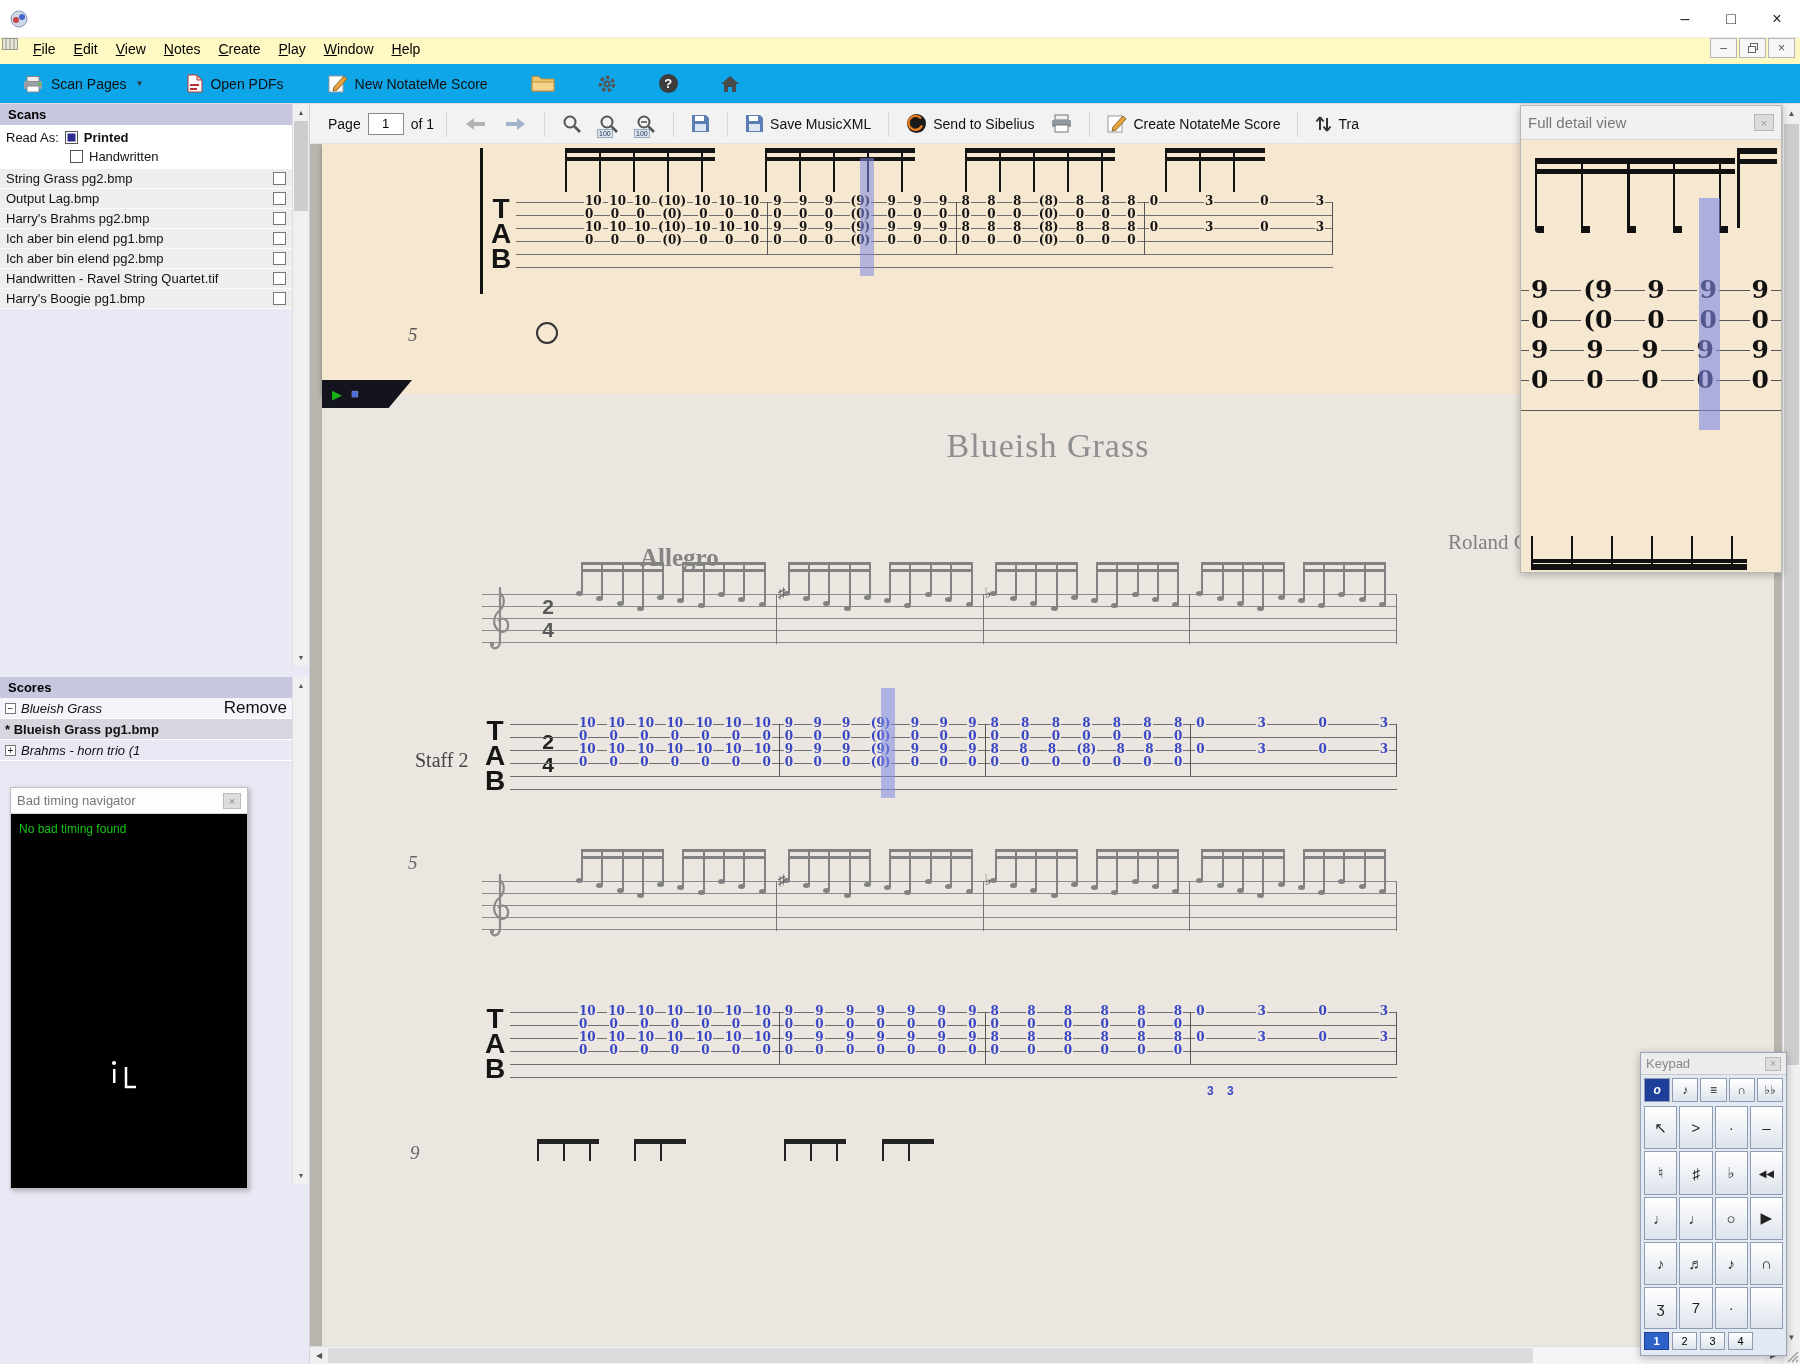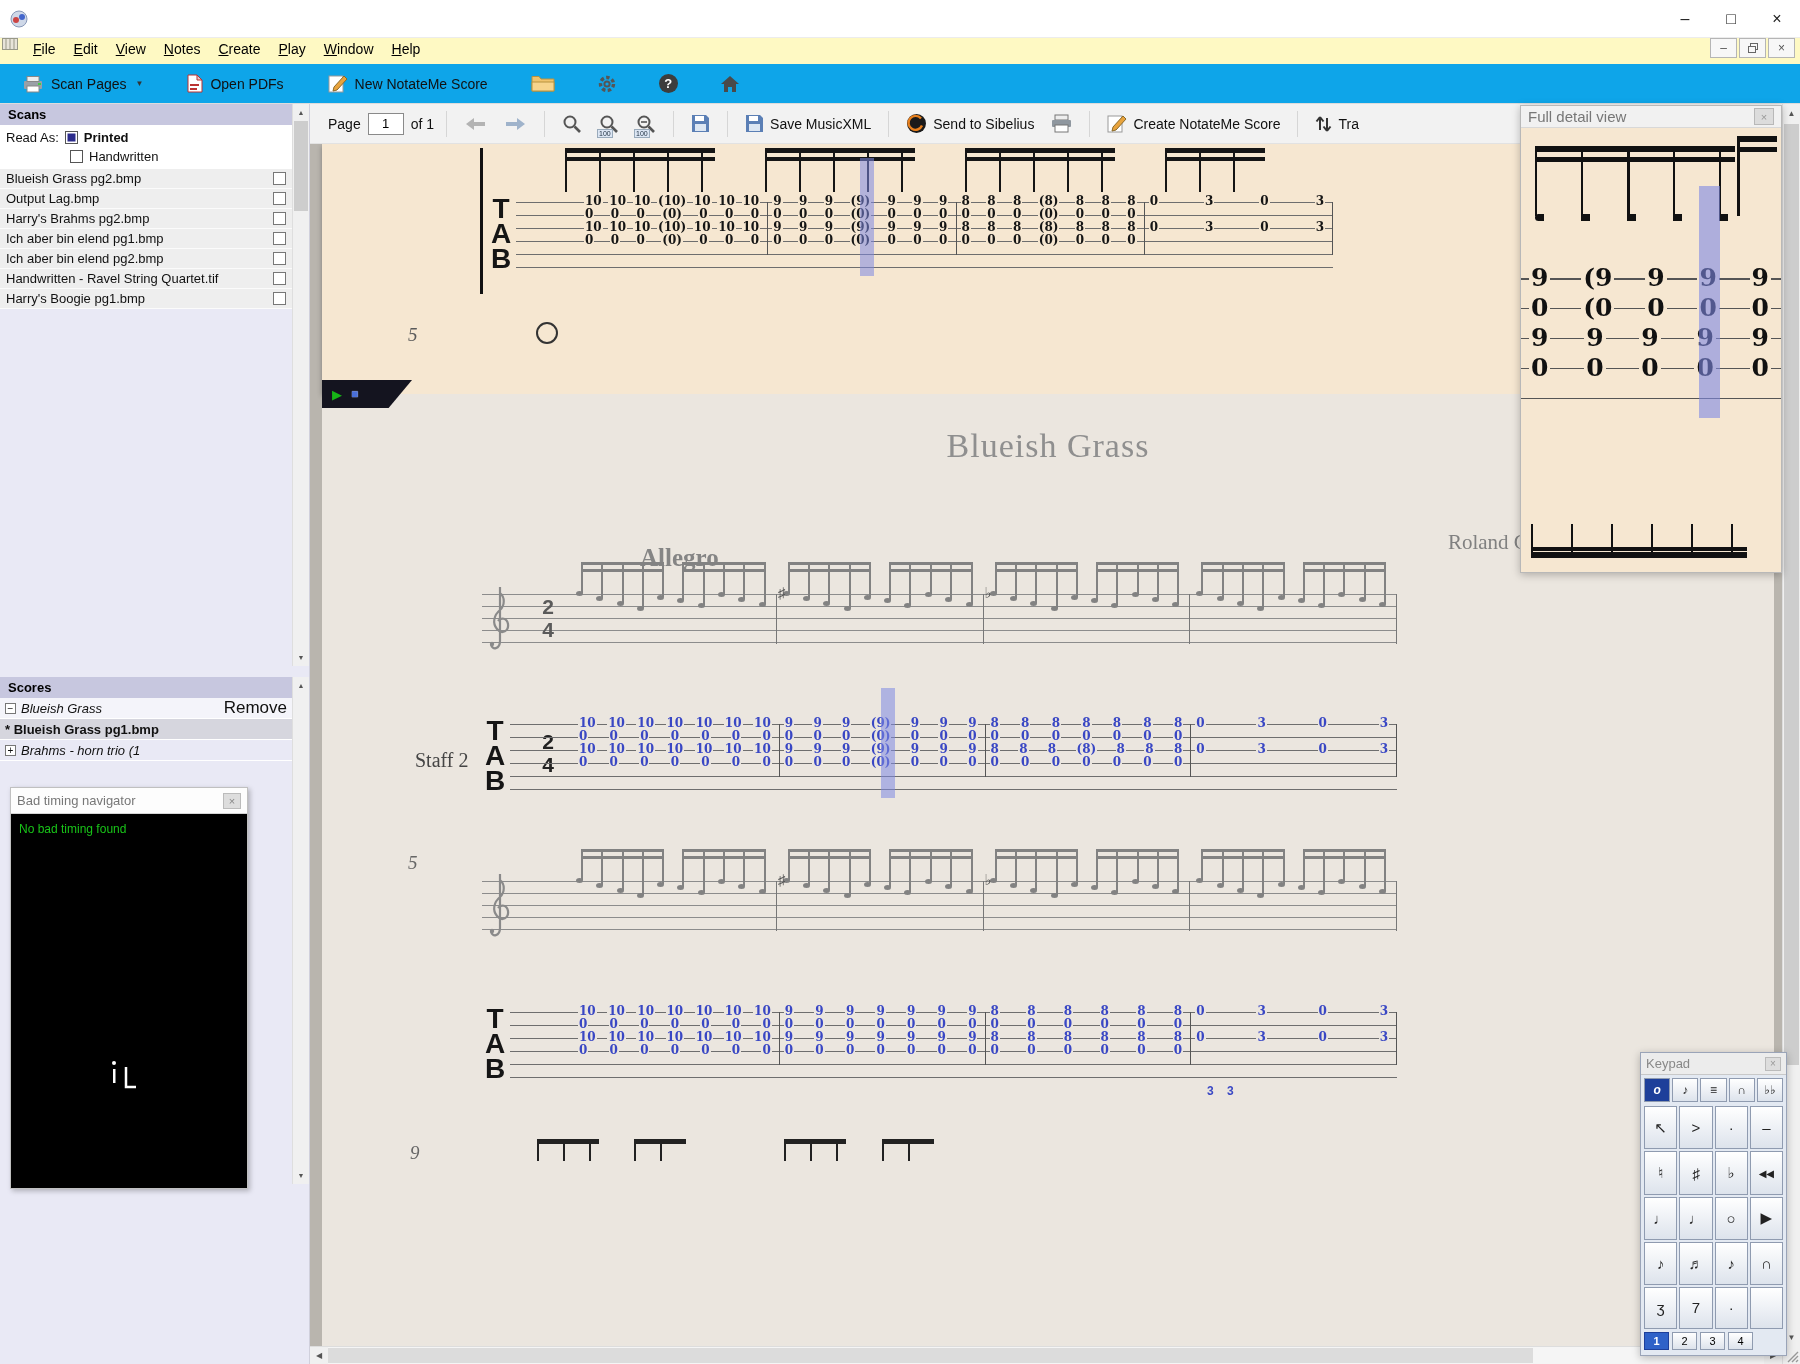--- a/index.html
+++ b/index.html
@@ -144,21 +144,21 @@
 .hthumb{position:absolute;left:18px;top:1px;bottom:1px;width:1205px;background:#dcdcdc;}
 .main-vscroll{width:18px;flex:none;background:#f0f0f0;border-left:1px solid #ddd;display:flex;flex-direction:column;}
 .main-vscroll .scroll-btn{height:18px;font-size:8px;}
 .vtrack{flex:1;position:relative;}
 .vthumb{position:absolute;top:2px;left:1px;right:1px;height:78%;background:#cdcdcd;}
 .corner-grip{height:18px;background:#f0f0f0;position:relative;}
 .corner-grip svg{position:absolute;right:1px;bottom:1px;}
 
 
 .full-detail{position:absolute;left:1520px;top:105px;width:262px;height:468px;border:1px solid #b8b8b8;background:#f6e7d1;z-index:9;display:flex;flex-direction:column;box-shadow:0 2px 8px rgba(0,0,0,.25);}
-.fd-header{height:22px;background:#f1f1f1;display:flex;align-items:center;padding:0 7px;border-bottom:1px solid #d8d8d8;flex:none;}
+.fd-header{height:34px;background:#f1f1f1;display:flex;align-items:center;padding:0 7px;border-bottom:1px solid #d8d8d8;flex:none;}
 .fd-title{color:#777;font-size:15px;}
 .fd-close{margin-left:auto;width:20px;height:17px;background:#dcdcdc;border:1px solid #b8b8b8;color:#999;font-size:11px;display:flex;align-items:center;justify-content:center;}
 .fd-body{flex:1;position:relative;overflow:hidden;}
 .fd-group{position:absolute;background:
  linear-gradient(#111,#111) 0 0/100% 6px no-repeat,
  linear-gradient(#111,#111) 0 11px/100% 5px no-repeat,
  repeating-linear-gradient(90deg,#111 0 2.5px,transparent 2.5px 46px);}
 .fd-heads{position:absolute;top:86px;left:14px;right:44px;height:7px;background:repeating-linear-gradient(90deg,#111 0 9px,transparent 9px 46px);border-radius:4px;}
 .fd-tab{position:absolute;left:0;right:0;top:150px;height:128px;background:repeating-linear-gradient(to bottom,#555 0,#555 1.5px,transparent 1.5px,transparent 30px);}
 .fd-row{position:absolute;left:8px;right:10px;display:flex;justify-content:space-between;}
@@ -309,21 +309,21 @@
         <span class="checkbox checked"></span>
         <span class="cb-label bold">Printed</span>
       </div>
       <div class="read-as-row second">
         <span class="checkbox"></span>
         <span class="cb-label">Handwritten</span>
       </div>
     </div>
     <div class="file-list">
         <div class="file-row">
-          <span class="file-label">Blueish Grass pg2.bmp</span>
+          <span class="file-label">String Grass pg2.bmp</span>
           <span class="file-checkbox"></span>
         </div>
         <div class="file-row">
           <span class="file-label">Output Lag.bmp</span>
           <span class="file-checkbox"></span>
         </div>
         <div class="file-row">
           <span class="file-label">Harry's Brahms pg2.bmp</span>
           <span class="file-checkbox"></span>
         </div>

